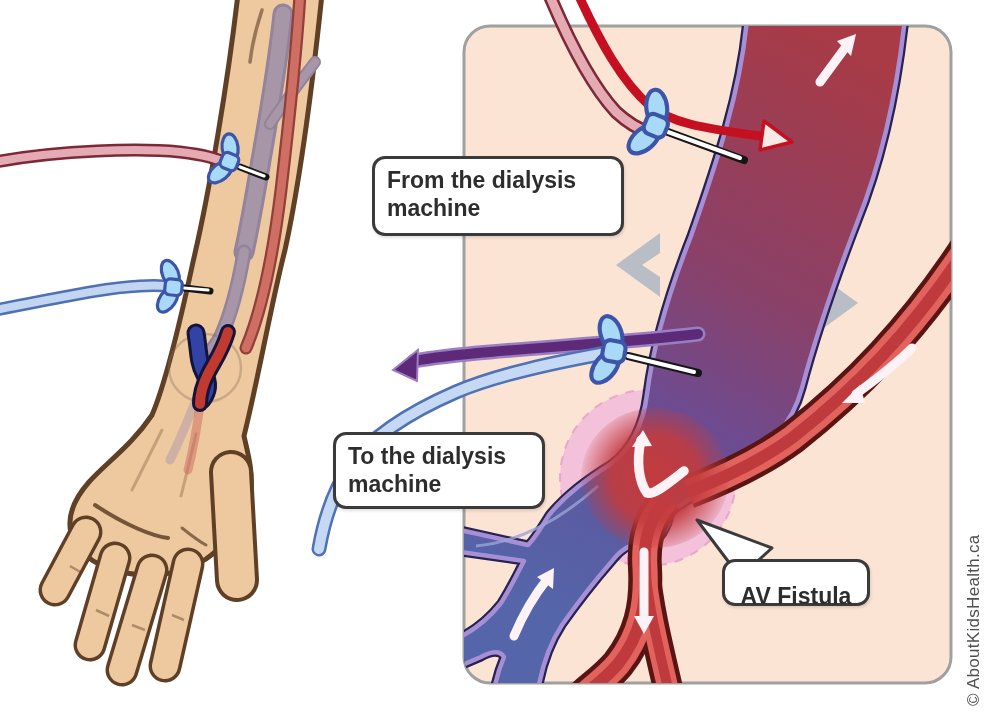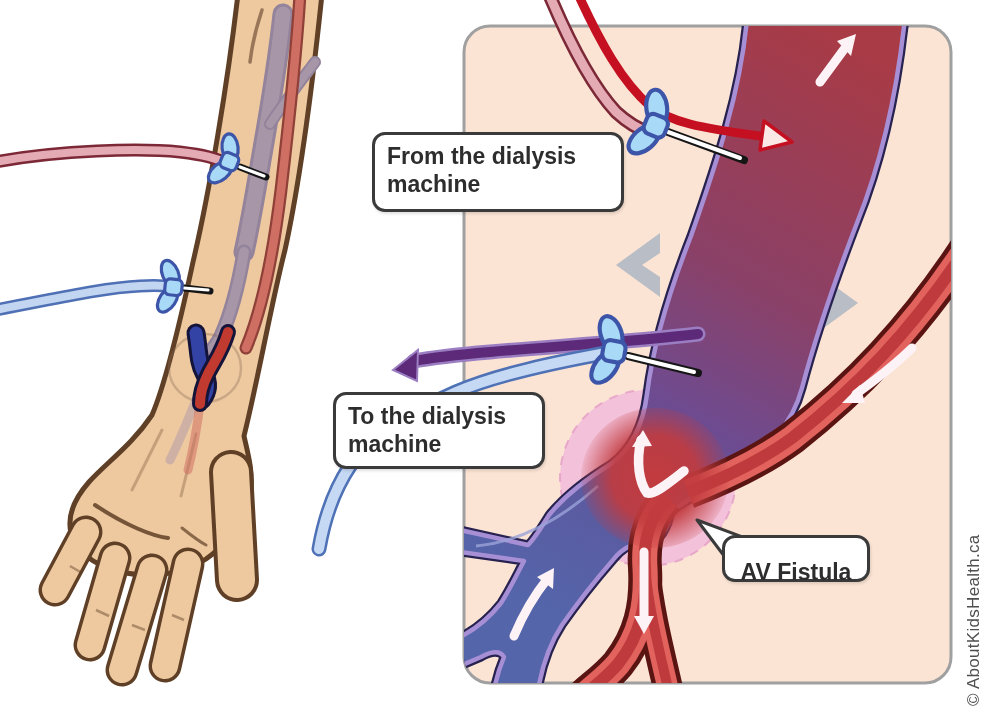--- a/index.html
+++ b/index.html
@@ -2,23 +2,23 @@
 <html><head>
 <meta charset="utf-8">
 <style>
   html,body{margin:0;padding:0;background:#fff;}
   #stage{position:relative;width:1000px;height:712px;background:#fff;overflow:hidden;
          font-family:"Liberation Sans", sans-serif;}
   #artwork{position:absolute;left:0;top:0;}
   .callout{position:absolute;box-sizing:border-box;background:#ffffff;
            border:3.5px solid #3a3a3a;border-radius:13px;padding:7px 12px;
            font-weight:700;font-size:23px;line-height:1.22;color:#2d2d2d;
-           box-shadow:1px 2px 3px rgba(0,0,0,.12);}
+           box-shadow:1px 2px 3px rgba(0,0,0,.12);margin-top:24px;}
   #from-label{left:372px;top:132px;width:252px;height:80px;}
-  #to-label{left:333px;top:392px;width:212px;height:77px;}
+  #to-label{left:333px;top:408px;width:212px;height:77px;}
   #av-label{left:722px;top:535px;width:148px;height:47px;text-align:center;padding:20px 6px;}
   #copyright{position:absolute;left:840px;top:560px;width:270px;height:22px;
              transform:rotate(-90deg);font-size:17px;color:#4f4f4f;
              letter-spacing:.3px;white-space:nowrap;}
 </style>
 </head>
 <body>
 
 <div id="stage">
 

